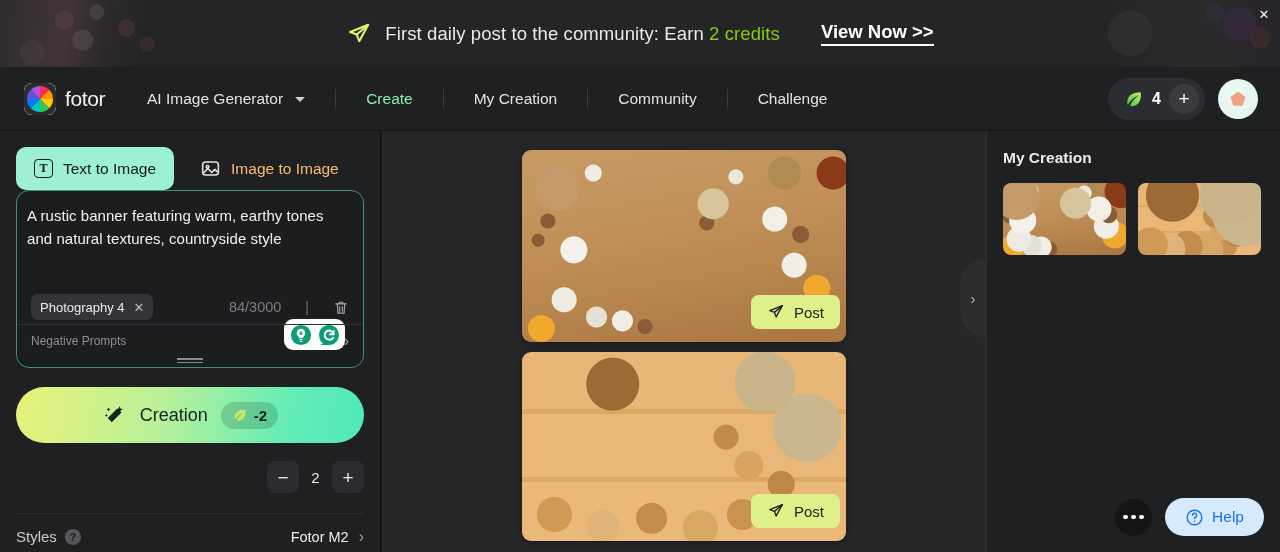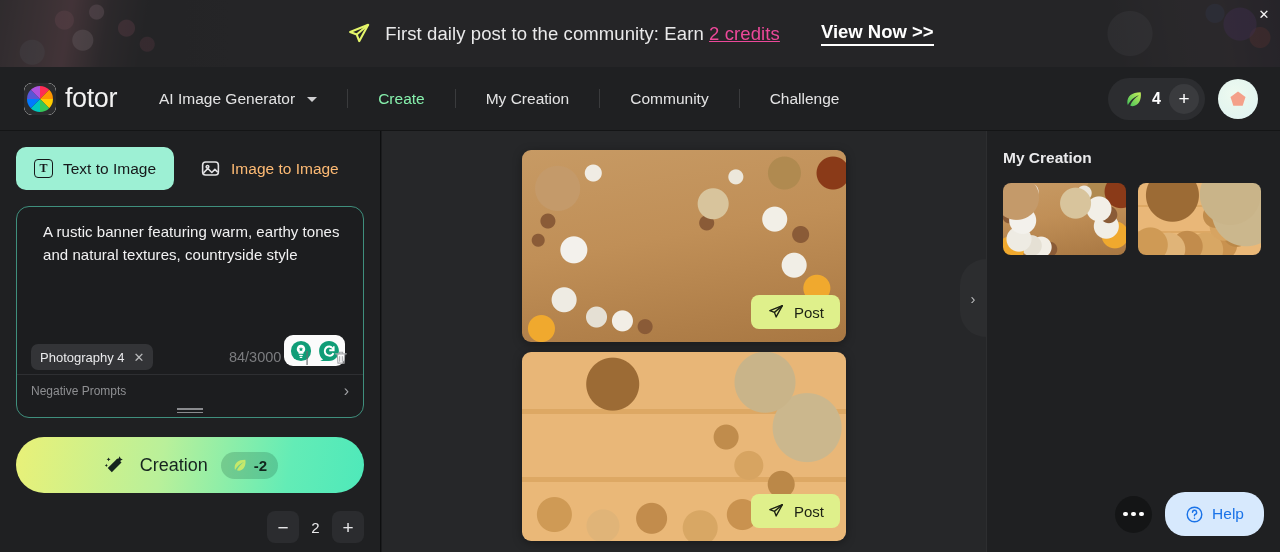--- a/index.html
+++ b/index.html
@@ -50,42 +50,42 @@
       radial-gradient(circle at 40% 50%, rgba(160,160,170,.22) 0 22px, transparent 23px),
       linear-gradient(270deg, transparent 62%, #252527 100%);
   }
   .promo-inner {
     position: relative; z-index: 3;
     height: 67px; display: flex; align-items: center; justify-content: center; gap: 13px;
   }
   .promo-text {
     font-size: 18.5px; color: #e9e9ea; letter-spacing: .1px; white-space: nowrap;
   }
-  .promo-hl { color: #ec4899; text-decoration: underline; }
+  .promo-hl { color: #84cc16; }
   .promo-cta {
     font-size: 18.5px; font-weight: bold; color: #fff;
     border-bottom: 2px solid #fff; padding-bottom: 1px; margin-left: 28px;
     white-space: nowrap; cursor: pointer;
   }
   .promo-close {
     position: absolute; right: 8px; top: 7px; z-index: 5;
     width: 16px; height: 16px; line-height: 16px; text-align: center;
     font-size: 13px; color: #fff; cursor: pointer; opacity: .95;
   }
 
   
   .nav {
     position: absolute; left: 0; top: 67px; width: 1280px; height: 64px;
     background: #1f2022; display: flex; align-items: center;
     border-bottom: 1px solid #141516;
   }
   .logo-wrap { display: flex; align-items: center; gap: 9px; margin-left: 24px; cursor: pointer; }
   .logo-mark { width: 32px; height: 32px; border-radius: 8px; overflow: hidden; position: relative; background:#fff; }
   .logo-mark svg { display:block; }
-  .logo-text { font-size: 27px; color: #f2f2f2; letter-spacing: -.4px; }
+  .logo-text { font-size: 21px; color: #f2f2f2; letter-spacing: -.4px; }
   .nav-items { display: flex; align-items: center; margin-left: 41px; }
   .nav-item {
     font-size: 15.5px; color: #e3e3e4; padding: 0 1px; cursor: pointer;
     display: flex; align-items: center; gap: 12px; white-space: nowrap;
   }
   .nav-item.accent { color: #86efac; }
   .nav-sep { width: 1px; height: 19px; background: #3a3b3d; margin: 0 29px; }
   .caret {
     width: 0; height: 0; border-left: 5px solid transparent; border-right: 5px solid transparent;
     border-top: 5.5px solid #cfcfd1; margin-top: 2px;
@@ -131,23 +131,23 @@
   }
   .mode-tab.active { background: #9df0d4; color: #16181a; font-weight: 500; }
   .t-icon {
     width: 19px; height: 19px; border: 1.8px solid currentColor; border-radius: 4px;
     font-size: 12px; display: flex; align-items: center; justify-content: center;
     font-weight: bold; font-family: "Liberation Serif", serif;
   }
 
   
   .prompt-box {
-    margin-top: 16px; position: relative;
-    height: 212px; border: 1px solid #3f8f7d; border-radius: 13px;
-    background: #1c1d1f; padding: 14px 14px 0 26px;
+    position: relative;
+    height: 178px; border: 1px solid #3f8f7d; border-radius: 13px;
+    background: #1c1d1f; padding: 14px 14px 0 10px;
   }
   .prompt-text {
     font-size: 15px; line-height: 22.5px; color: #f1f1f2; letter-spacing: .05px;
   }
   .assist-icons {
     position: absolute; right: 18px; top: 128px; display: flex; align-items: center;
     background: #fbfbfb; border-radius: 9px; padding: 3px 4px; gap: 3px; cursor: pointer;
   }
   .assist-btn { width: 25px; height: 25px; display: flex; align-items: center; justify-content: center; }
   .prompt-foot {
@@ -289,21 +289,21 @@
   .rp-grid { margin-top: 16px; display: flex; gap: 12px; }
   .rp-thumb { width: 123px; height: 72px; border-radius: 8px; overflow: hidden; cursor: pointer; }
   .rp-foot { position: absolute; right: 16px; bottom: 16px; display: flex; align-items: center; gap: 13px; }
   .dots-btn {
     width: 37px; height: 37px; border-radius: 50%; background: #141516;
     display: flex; align-items: center; justify-content: center; gap: 3.5px; cursor: pointer;
   }
   .dot { width: 4.5px; height: 4.5px; border-radius: 50%; background: #fff; }
   .help-btn {
     display: flex; align-items: center; gap: 8px; background: #d7e9fd;
-    border-radius: 20px; height: 44px; padding: 0 20px; cursor: pointer;
+    border-radius: 20px; height: 38px; padding: 0 20px; cursor: pointer;
   }
   .help-label { font-size: 15.5px; color: #1a73e8; }
 </style>
 </head>
 <body>
 
 <div id="app">
 
   <div class="promo">
     <div class="promo-bg-l"></div>

